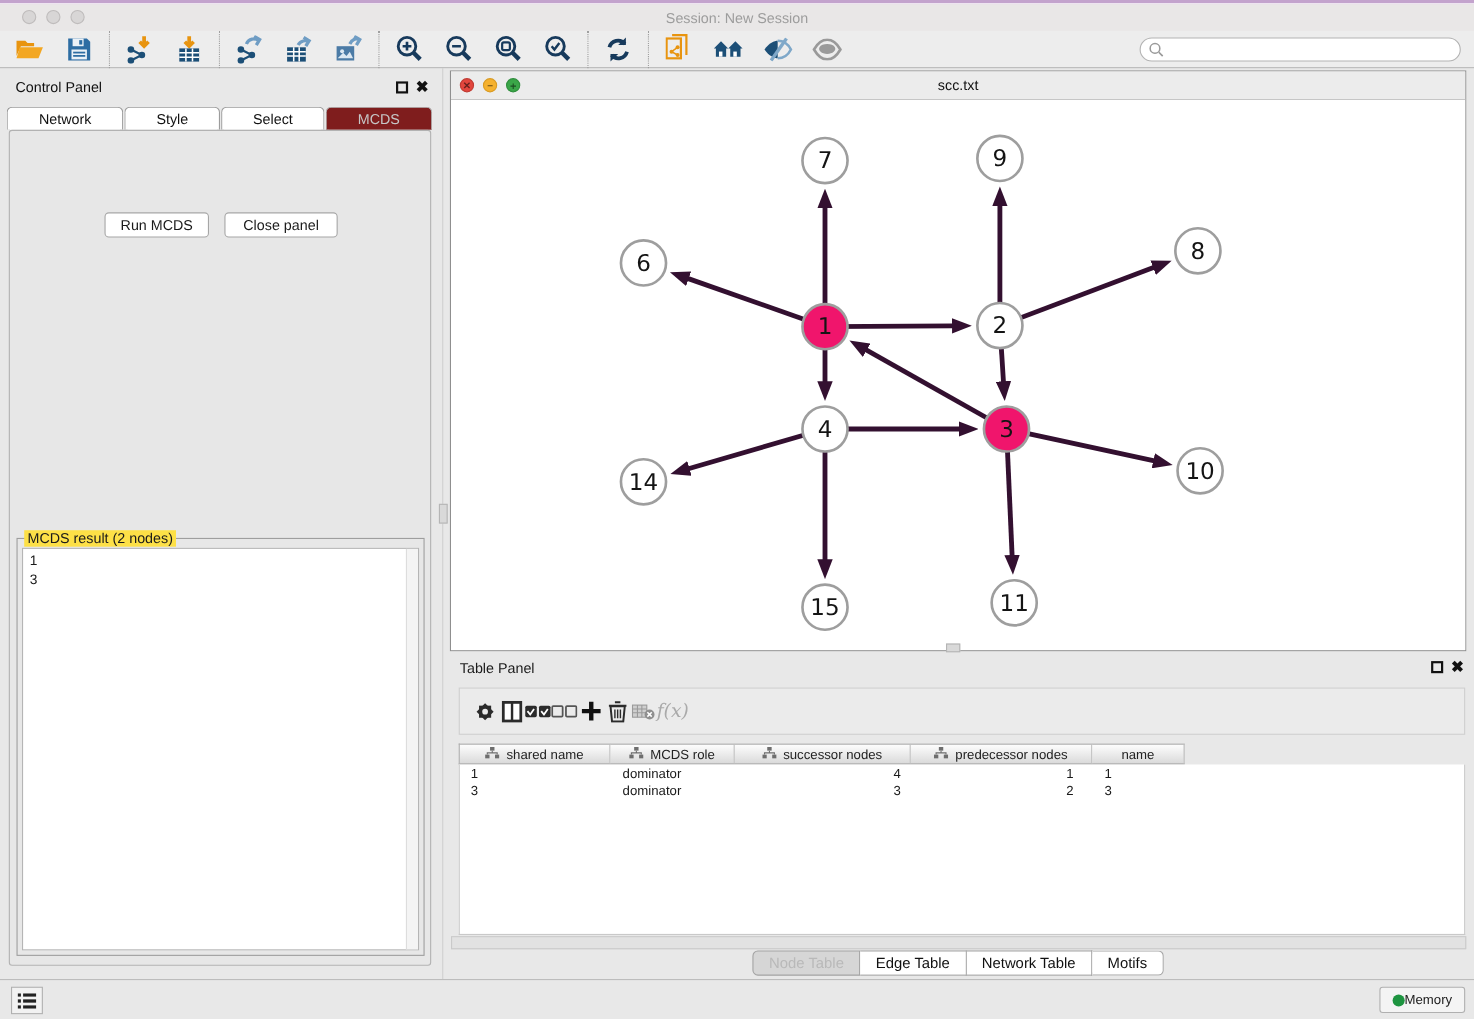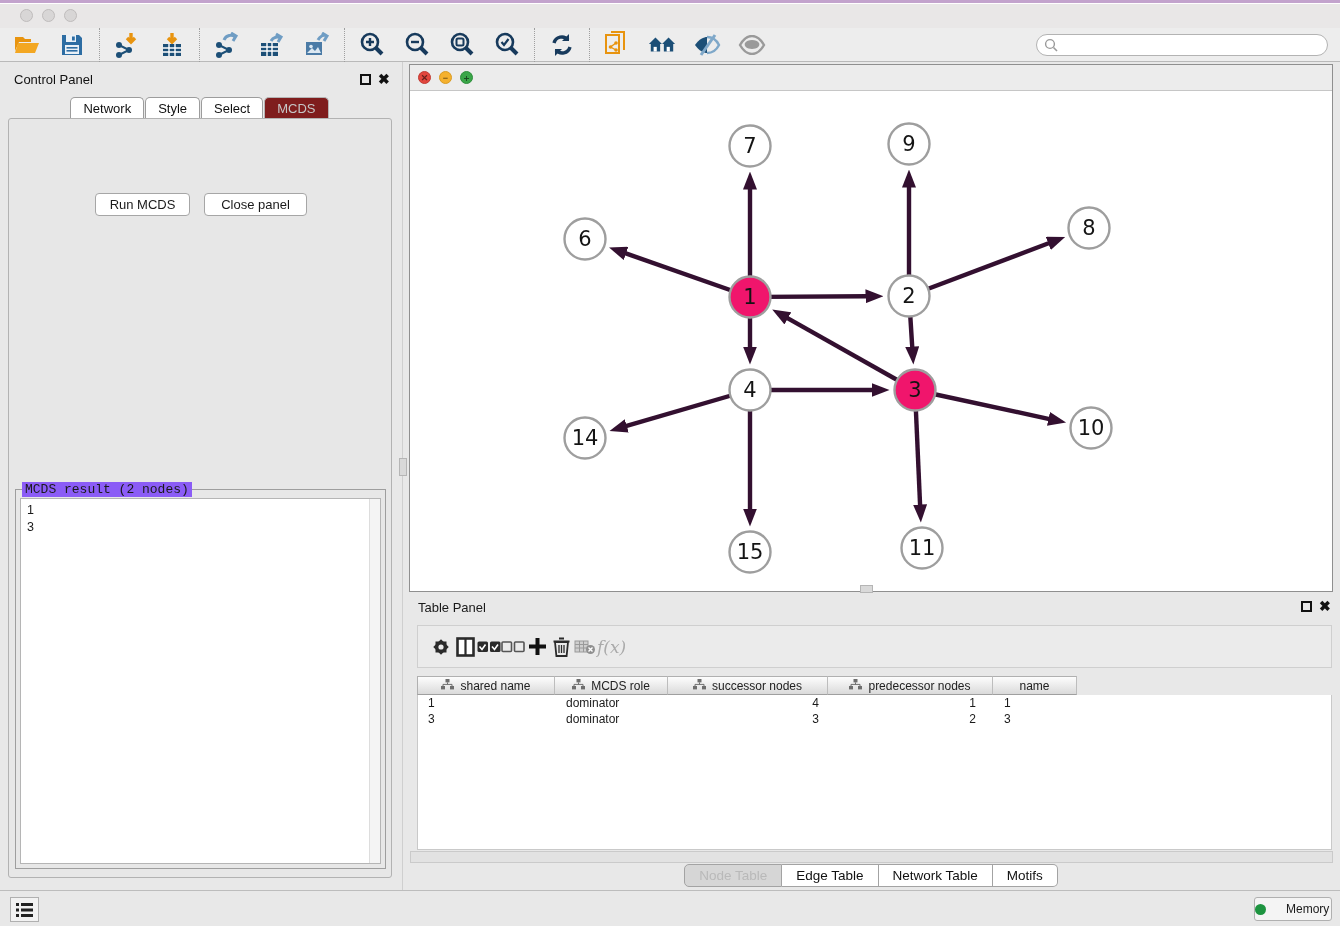--- a/index.html
+++ b/index.html
@@ -20,34 +20,34 @@
   #search-input { width:292px; height:22px; border:1px solid #b3b3b3; border-radius:12px; background:#fff; padding:0 8px 0 26px; font-size:12px; outline:none; }
   #search-icon { position:absolute; left:8px; top:4px; }
 
   
   #cp-title { position:absolute; left:14px; top:72px; font-size:13px; color:#111; }
   .panel-float { width:11px; height:11px; border:2px solid #111; display:inline-block; }
   .panel-close { font-size:14px; font-weight:bold; color:#111; line-height:11px; }
   #cp-float { position:absolute; left:360px; top:74px; }
   #cp-close { position:absolute; left:378px; top:74px; }
   #cp-tabs { position:absolute; left:0; top:97px; width:400px; display:flex; justify-content:center; }
-  .tab { border:1px solid #9c9c9c; border-bottom:none; background:#fff; font-size:13px; padding:3px 12px 2px; border-radius:5px 5px 0 0; margin-right:1px; color:#111;text-align:center; }
+  .tab { border:1px solid #9c9c9c; border-bottom:none; background:#fff; font-size:13px; padding:3px 28px 2px; border-radius:5px 5px 0 0; margin-right:1px; color:#111;text-align:center; }
   .tab.disabled { background:#7f1d1d; color:#c6c6c6; border-color:#b5b5b5; }
   #cp-body { position:absolute; left:8px; top:118px; width:384px; height:760px; background:#e7e7e7; border:1px solid #b2b2b2; border-radius:3px; }
   #opt-label { position:absolute; left:0; top:19px; width:100%; text-align:center; font-size:13px; }
   #criterion-select { position:absolute; left:36px; top:40px; width:310px; height:23px; background:#fff; border:1px solid #a6a6a6; border-radius:4px; font-size:13px; display:flex; align-items:center; padding-left:10px; }
   #criterion-stepper { position:absolute; right:8px; top:3px; width:11px; height:16px; }
   .tri { width:0; height:0; border-left:4.5px solid transparent; border-right:4.5px solid transparent; margin:1px auto; }
   .tri.up { border-bottom:6px solid #333; }
   .tri.down { border-top:6px solid #333; }
   .btn { position:absolute; top:74px; height:23px; background:#fff; border:1px solid #a6a6a6; border-radius:4px; font-size:13px; text-align:center; line-height:21px; }
   #run-btn { left:86px; width:95px; }
   #closepanel-btn { left:195px; width:103px; }
   #result-box { position:absolute; left:6px; top:370px; width:371px; height:380px; border:1px solid #9e9e9e; background:#e7e7e7; }
-  #result-legend { position:absolute; left:6px; top:-8px; background:#8b5cf6; font-size:13px; padding:0 3px;font-family:Liberation Mono, monospace; }
+  #result-legend { position:absolute; left:6px; top:-8px; background:#fde047; font-size:13px; padding:0 3px; }
   #result-area { position:absolute; left:4px; top:8px; right:4px; bottom:4px; background:#fff; border:1px solid #b5b5b5; font-size:12.5px; line-height:17px; padding:3px 0 0 6px; }
   #result-scroll { position:absolute; right:0; top:0; width:11px; height:100%; background:#f4f4f4; border-left:1px solid #ddd; }
 
   
   #v-grip { position:absolute; left:399px; top:458px; width:8px; height:18px; background:#d9d9d9; border:1px solid #b5b5b5; }
   #v-line { position:absolute; left:402px; top:62px; width:1px; height:828px; background:#cfcfcf; }
   #h-grip { position:absolute; left:860px; top:585px; width:13px; height:8px; background:#d9d9d9; border:1px solid #b5b5b5; }
 
   
   #net-win { position:absolute; left:409px; top:64px; width:924px; height:528px; border:1px solid #8f8f8f; background:#fff; }
@@ -73,31 +73,32 @@
   #nt-scroll { position:absolute; left:410px; top:851px; width:923px; height:12px; background:#e2e2e2; border:1px solid #cacaca; }
   #bt-tabs { position:absolute; left:409px; top:864px; width:924px; display:flex; justify-content:center; }
   .btab { border:1px solid #a3a3a3; border-left:none; background:#fff; font-size:13.5px; padding:3px 14px; color:#111; }
   .btab:first-child { border-left:1px solid #a3a3a3; border-radius:5px 0 0 5px; }
   .btab:last-child { border-radius:0 5px 5px 0; }
   .btab.disabled { background:#d6d6d6; color:#b9b9b9; }
 
   
   #statusbar { position:absolute; left:0; top:890px; width:1340px; height:36px; background:#e8e8e8; border-top:1px solid #bcbcbc; }
   #list-btn { position:absolute; left:10px; top:6px; width:29px; height:25px; background:#f2f2f2; border:1px solid #b0b0b0; display:flex; align-items:center; justify-content:center; }
-  #memory-btn { position:absolute; right:8px; top:6px; width:78px; height:24px; background:#f4f4f4; border:1px solid #b0b0b0; border-radius:3px; display:flex; align-items:center; justify-content:flex-start; gap:20px; font-size:12px; }
+  #memory-btn { position:absolute; right:8px; top:6px; width:78px; height:24px; background:#f4f4f4; border:1px solid #b0b0b0; border-radius:3px; display:flex; align-items:center; justify-content:center; gap:0; font-size:12px; }
   #memory-dot { width:11px; height:11px; border-radius:50%; background:#1d9440; }
 </style>
 </head>
 <body>
 
 <div id="top-strip"></div>
 <div id="titlebar">
   <span class="tl-dot" style="left:20px"></span>
   <span class="tl-dot" style="left:42px"></span>
   <span class="tl-dot" style="left:64px"></span>
+  <div id="win-title">Session: New Session</div>
 </div>
 
 <div id="toolbar">
   <div class="tbgroup">
     <span class="tbicon">
       <svg width="26" height="22" viewBox="0 0 26 22">
           <path d="M1 3h8l2 2h6v3H5L1 17z" fill="#e8940f"></path>
           <path d="M4 9h21l-4 10H1z" fill="#f3a722"></path>
         </svg>
       </span>
@@ -264,20 +265,21 @@
 </div>
 
 <div id="v-line"></div>
 <div id="v-grip"></div>
 
 <div id="net-win">
   <div id="net-titlebar">
     <span class="mac-dot" style="left:8px;background:#e2463d;border:1px solid #c03b33">✕</span>
     <span class="mac-dot" style="left:29px;background:#f5b12e;border:1px solid #d99b23">−</span>
     <span class="mac-dot" style="left:50px;background:#3aa648;border:1px solid #2f8e3c">＋</span>
+    <div id="net-title">scc.txt</div>
   </div>
   <div id="net-canvas">
     <svg id="graph-svg" width="922" height="500" viewBox="0 0 922 500">
         <defs>
           <marker id="arrow" markerUnits="userSpaceOnUse" markerWidth="18" markerHeight="14" viewBox="0 0 18 14" refX="1" refY="7" orient="auto">
             <path d="M0,0 L18,7 L0,14 Z" fill="#331030"></path>
           </marker>
         </defs>
         <line x1="340" y1="206" x2="340" y2="97.5" stroke="#331030" stroke-width="4.4" marker-end="url(#arrow)"></line>
         <line x1="340" y1="206" x2="215.0950015427558" y2="162.09400054230204" stroke="#331030" stroke-width="4.4" marker-end="url(#arrow)"></line>

